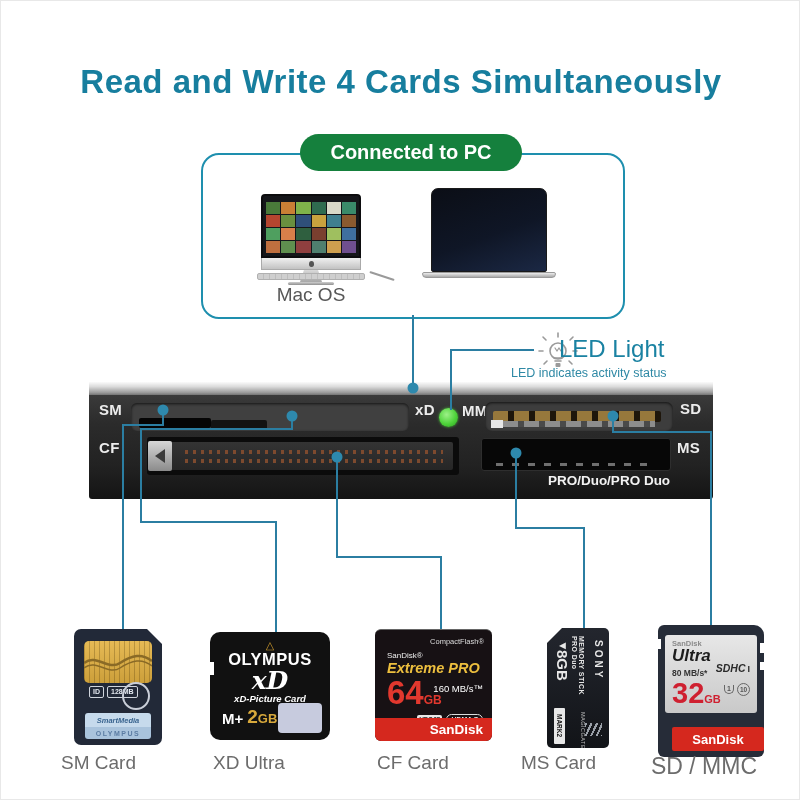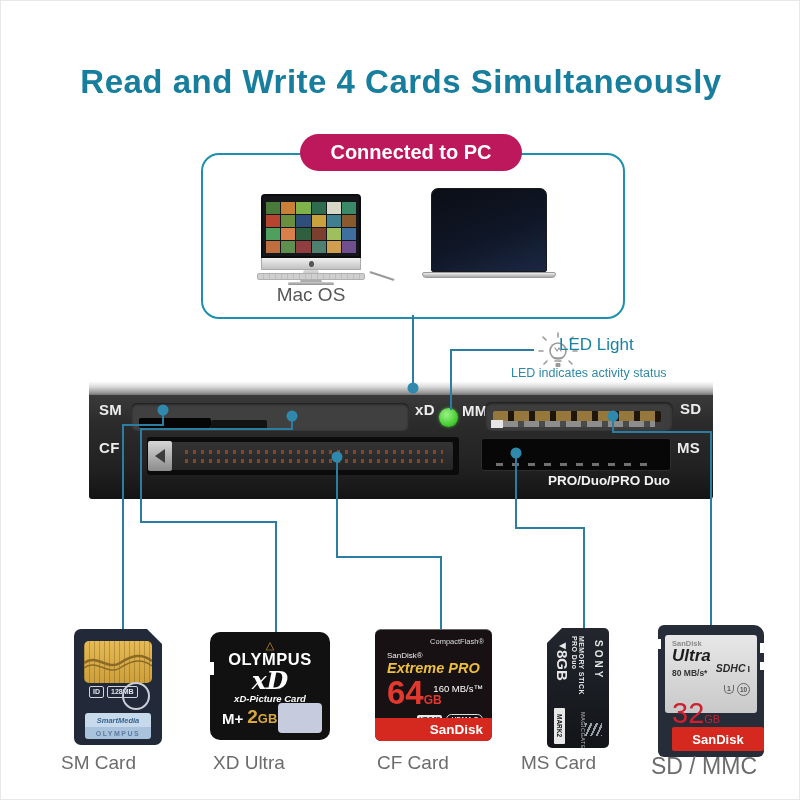--- a/index.html
+++ b/index.html
@@ -3,40 +3,40 @@
 <meta charset="utf-8">
 <style>
   html,body{margin:0;padding:0;background:#fff;}
   #canvas{position:relative;width:800px;height:800px;background:#fff;overflow:hidden;
           font-family:"Liberation Sans",sans-serif;border:1px solid #e8e8e8;box-sizing:border-box;}
   .abs{position:absolute;}
   
   .title{left:0;top:62px;width:800px;text-align:center;font-size:33px;font-weight:bold;color:#177e9e;letter-spacing:.5px;}
   
   .pcbox{left:200px;top:152px;width:420px;height:162px;border:2px solid #1e8fae;border-radius:18px;}
-  .pill{left:299px;top:133px;width:222px;height:37px;background:#be185d;border-radius:19px;
+  .pill{left:299px;top:133px;width:222px;height:37px;background:#15803d;border-radius:19px;
         color:#fff;font-size:20px;font-weight:bold;display:flex;align-items:center;justify-content:center;}
   
   .imac-screen{left:260px;top:193px;width:100px;height:64px;background:#15161a;border:2px solid #0c0c0e;border-radius:4px 4px 0 0;box-sizing:border-box;}
   .imac-grid{position:absolute;left:3px;top:6px;right:3px;bottom:3px;display:grid;grid-template-columns:repeat(6,1fr);grid-auto-rows:1fr;gap:1px;}
   .imac-grid .tile{width:100%;height:100%;}
   .imac-chin{left:260px;top:257px;width:100px;height:12px;background:linear-gradient(180deg,#f0f0f0,#c2c2c2);border:1px solid #aaa;border-top:none;box-sizing:border-box;display:flex;align-items:center;justify-content:center;}
   .apple-dot{width:5px;height:6px;background:#555;border-radius:50% 50% 45% 45%;}
   .imac-stand{left:299px;top:269px;width:22px;height:12px;background:linear-gradient(180deg,#d9d9d9,#a8a8a8);clip-path:polygon(18% 0,82% 0,100% 100%,0 100%);}
   .imac-base{left:287px;top:281px;width:46px;height:3px;background:linear-gradient(180deg,#cfcfcf,#909090);border-radius:2px;}
   .kbd{left:256px;top:272px;width:108px;height:7px;background:repeating-linear-gradient(90deg,#cfcfcf 0 5px,#bdbdbd 5px 6px);border:1px solid #b0b0b0;border-radius:2px;box-sizing:border-box;}
   .stylus{left:368px;top:274px;width:26px;height:2px;background:#9a9a9a;transform:rotate(18deg);border-radius:2px;}
   .pc-label{top:283px;font-size:19px;color:#575757;text-align:center;}
   .mac-label{left:255px;width:110px;}
   .win-label{left:405px;width:170px;}
   
   .lap-screen{left:430px;top:187px;width:116px;height:84px;background:linear-gradient(160deg,#0b0e16 0%,#0f1626 55%,#1b2844 100%);border-radius:7px 7px 2px 2px;border:1px solid #1a1a1a;box-sizing:border-box;}
   .lap-base{left:421px;top:271px;width:134px;height:6px;background:linear-gradient(180deg,#ececec,#a9a9a9);border-radius:2px 2px 4px 4px;border:1px solid #9a9a9a;box-sizing:border-box;}
   
-  .led-title{left:558px;top:334px;font-size:17px;color:#1a82a2;}
+  .led-title{left:558px;top:334px;font-size:24px;color:#1a82a2;}
   .led-sub{left:510px;top:365px;font-size:12.5px;color:#2f89a5;}
   
   .dev-top{left:88px;top:381px;width:624px;height:13px;background:linear-gradient(180deg,#fbfbfb 0%,#dcdcdc 35%,#9d9d9d 80%,#747474 100%);}
   .dev-body{left:88px;top:394px;width:624px;height:104px;background:linear-gradient(180deg,#3a3a3a 0%,#2b2b2b 28%,#222 68%,#141414 100%);border-radius:0 0 3px 3px;}
   .slot-label{position:absolute;color:#ececec;font-weight:bold;font-size:15px;letter-spacing:.3px;}
   .recess-top{position:absolute;left:42px;top:8px;width:278px;height:28px;background:#404040;border-radius:6px;box-shadow:inset 0 1px 3px rgba(0,0,0,.7);}
   .sm-slot{position:absolute;left:8px;top:15px;width:72px;height:10px;background:#050505;border-radius:2px;}
   .sm-slot2{position:absolute;left:80px;top:17px;width:56px;height:10px;background:#131313;border-radius:2px;}
   .led-green{position:absolute;left:350px;top:13px;width:19px;height:19px;border-radius:50%;
              background:radial-gradient(circle at 40% 35%,#9df188 0%,#4ed33a 55%,#2a9e1e 100%);box-shadow:0 0 3px rgba(80,220,60,.8);}
@@ -106,21 +106,21 @@
   .sd-card{left:657px;top:624px;width:106px;height:132px;background:#262c38;border-radius:6px 10px 6px 6px;}
   .sd-notch-r1{position:absolute;right:0;top:18px;width:4px;height:10px;background:#fff;}
   .sd-notch-r2{position:absolute;right:0;top:37px;width:4px;height:8px;background:#fff;}
   .sd-notch-l{position:absolute;left:0;top:14px;width:3px;height:10px;background:#fff;}
   .sd-label{position:absolute;left:7px;top:10px;width:92px;height:78px;background:linear-gradient(180deg,#e7e7e7,#c9c9c9);border-radius:3px;}
   .sd-brand{position:absolute;left:7px;top:4px;font-size:7.5px;color:#8a8a8a;font-weight:bold;}
   .sd-series{position:absolute;left:7px;top:11px;font-size:17px;font-weight:bold;font-style:italic;color:#1c1c1c;}
   .sd-speed{position:absolute;left:7px;top:33px;font-size:8.5px;color:#333;font-weight:bold;}
   .sd-logo{position:absolute;right:7px;top:27px;font-size:10.5px;font-weight:bold;color:#2a2a2a;font-style:italic;}
   .sd-logo .bus{font-style:normal;font-size:9px;margin-left:2px;}
-  .sd-cap{position:absolute;left:7px;top:43px;color:#cf2030;font-weight:normal;font-size:29px;line-height:30px;margin-top:20px;}
+  .sd-cap{position:absolute;left:7px;top:43px;color:#cf2030;font-weight:bold;font-size:29px;line-height:30px;}
   .sd-cap .unit{font-size:11px;}
   .sd-icons{position:absolute;right:7px;top:48px;display:flex;gap:3px;align-items:center;color:#555;}
   .sd-u1{border:1px solid #666;border-top:none;border-radius:0 0 5px 5px;font-size:7px;font-weight:bold;padding:0 2px 1px 2px;}
   .sd-c10{border:1px solid #666;border-radius:50%;width:11px;height:11px;font-size:6.5px;font-weight:bold;display:flex;align-items:center;justify-content:center;}
   .sd-strip{position:absolute;left:7px;top:92px;width:92px;height:24px;background:#d5281e;border-radius:2px;display:flex;align-items:center;justify-content:center;}
   .sd-strip span{color:#fff;font-weight:bold;font-size:13px;}
   .sd-caption{left:650px;top:752px;width:120px;font-size:23px;}
 </style>
 </head>
 <body>

